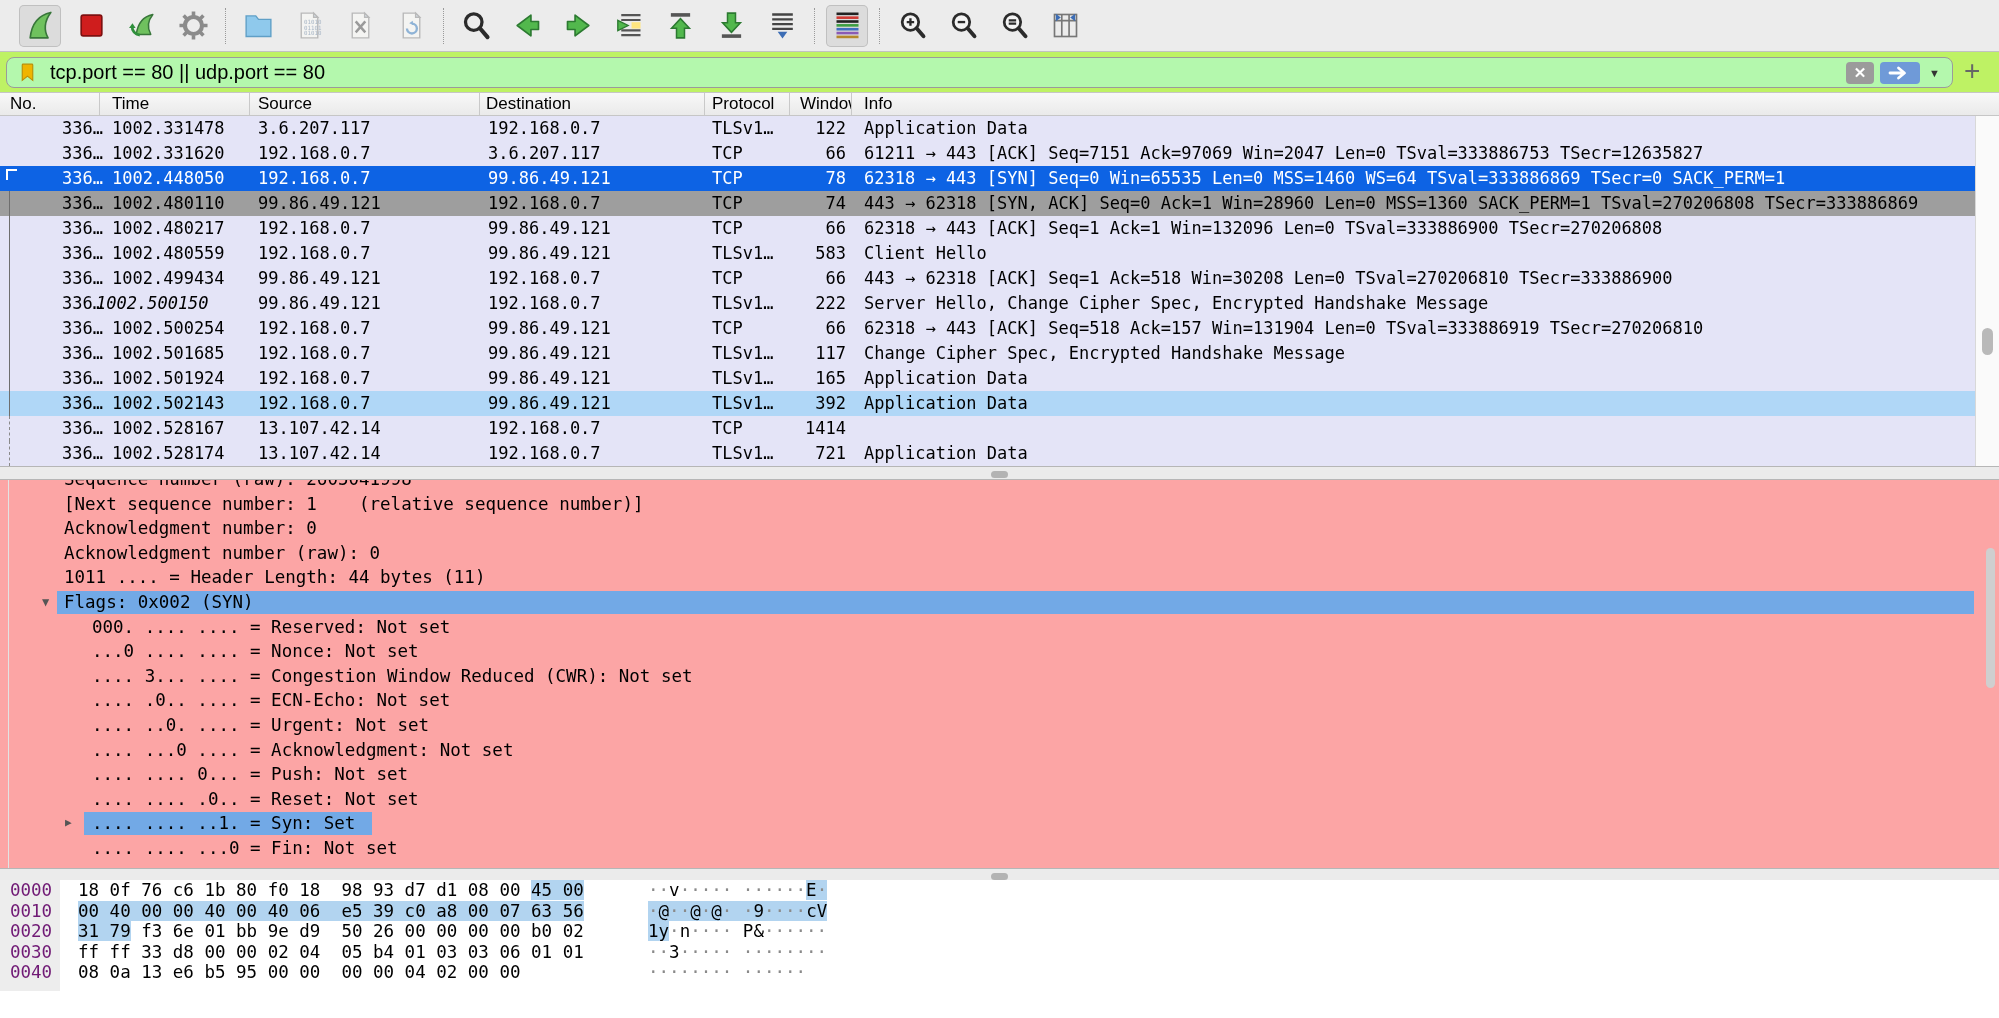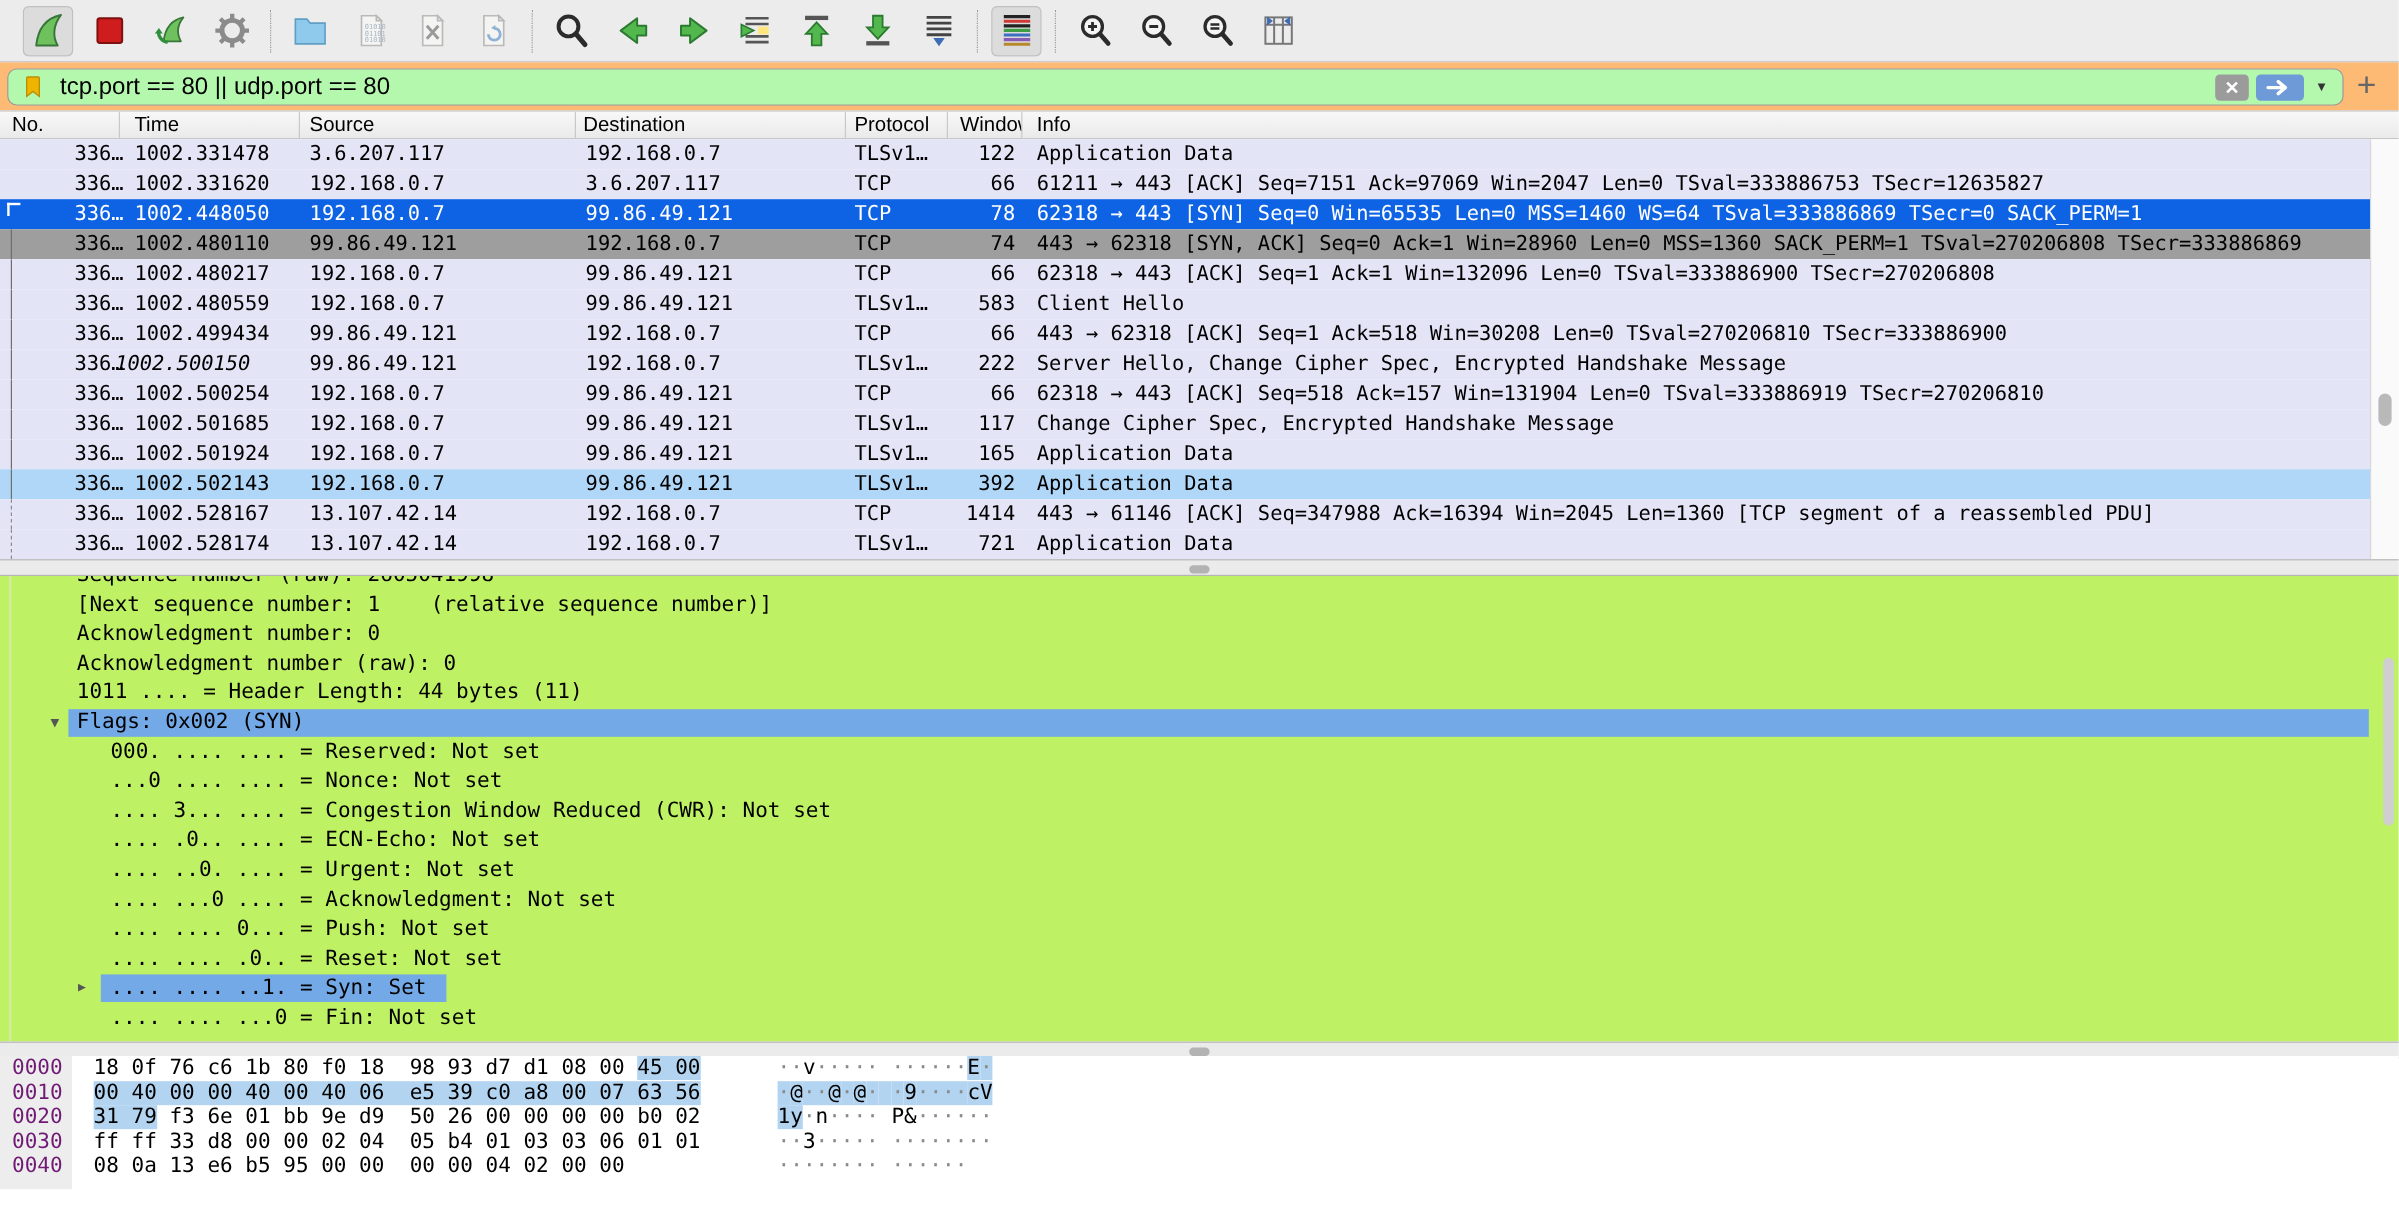--- a/index.html
+++ b/index.html
@@ -12,21 +12,21 @@
              background:#ececec; border-bottom:1px solid #c2c2c2;
              display:flex; align-items:center; padding-left:8px; }
   .tb-group { display:flex; align-items:center; gap:9px; padding:0 11px; }
   .tb-sep { width:0; height:36px; border-left:1px dotted #9a9a9a; }
   .tb-btn { width:42px; height:42px; display:flex; align-items:center;
             justify-content:center; border-radius:5px; }
   .tb-btn svg { width:33px; height:33px; }
   .tb-btn.pressed { background:#dcdcdc; box-shadow:inset 0 0 0 1px #c0c0c0; }
 
   
-  .filterbar { position:absolute; left:0; top:52px; right:0; height:40px; background:#fdba74; }
+  .filterbar { position:absolute; left:0; top:52px; right:0; height:40px; background:#bef264; }
   .filter-field { position:absolute; left:6px; top:5px; width:1947px; height:31px;
                   background:#b4f8ad; border:1px solid #9b9b9b; border-radius:8px;
                   display:flex; align-items:center; overflow:hidden; }
   .ff-bookmark { margin:0 12px 0 10px; display:flex; align-items:center; }
   .ff-text { flex:1; font-size:20px; color:#000; white-space:pre; }
   .ff-clear { width:28px; height:22px; background:#9b9b9b; border-radius:4px; color:#fff;
               display:flex; align-items:center; justify-content:center;
               font-size:15px; font-weight:bold; margin-right:6px; }
   .ff-apply { width:40px; height:22px; background:#6f9ad8; border-radius:4px;
               display:flex; align-items:center; justify-content:center; margin-right:9px; }
@@ -57,21 +57,21 @@
   .pl-thumb { position:absolute; left:6px; top:212px; width:11px; height:27px;
               background:#b9b9b9; border-radius:6px; }
 
   
   .splitter { position:absolute; left:0; right:0; height:14px; background:#ebebeb;
               border-top:1px solid #b6b6b6; border-bottom:1px solid #b6b6b6; }
   .split-dot { position:absolute; left:991px; top:4px; width:17px; height:7px;
                border-radius:4px; background:#b3b3b3; }
 
   
-  .detail-pane { position:absolute; left:0; top:480px; right:0; height:388px; background:#bef264;
+  .detail-pane { position:absolute; left:0; top:480px; right:0; height:388px; background:#fca5a5;
                  overflow:hidden; font-family:"DejaVu Sans Mono", monospace; font-size:17.5px; }
   .detail-pane::before { content:''; position:absolute; left:8px; top:0; bottom:0;
                          border-left:1px solid #e3e3e3; }
   .dlines { margin-top:-13px; position:relative; }
   .dline { position:relative; height:24.6px; line-height:24.6px; }
   .dtext { position:absolute; white-space:pre; z-index:2; }
   .darrow { position:absolute; z-index:2; color:#555; }
   .dbar { position:absolute; top:1px; bottom:1px; background:#72a9e6; z-index:1; }
   .dp-thumb { position:absolute; right:4px; top:68px; width:9px; height:140px;
               background:#cfcfcf; border-radius:5px; }
@@ -443,21 +443,20 @@
         <span class="pcell" style="left: 864px; width: 1111px;">Application Data</span>
       </div>
       <div class="prow">
         <span class="mark-dash"></span>
         <span class="pcell" style="left: 0px; width: 103px; text-align: right;">336…</span>
         <span class="pcell" style="left: 112px; width: 140px;">1002.528167</span>
         <span class="pcell" style="left: 258px; width: 220px;">13.107.42.14</span>
         <span class="pcell" style="left: 488px; width: 215px;">192.168.0.7</span>
         <span class="pcell" style="left: 712px; width: 74px;">TCP</span>
         <span class="pcell" style="left: 786px; width: 60px; text-align: right;">1414</span>
-        <span class="pcell" style="left: 864px; width: 1111px;">443 → 61146 [ACK] Seq=347988 Ack=16394 Win=2045 Len=1360 [TCP segment of a reassembled PDU]</span>
       </div>
       <div class="prow">
         <span class="mark-dash"></span>
         <span class="pcell" style="left: 0px; width: 103px; text-align: right;">336…</span>
         <span class="pcell" style="left: 112px; width: 140px;">1002.528174</span>
         <span class="pcell" style="left: 258px; width: 220px;">13.107.42.14</span>
         <span class="pcell" style="left: 488px; width: 215px;">192.168.0.7</span>
         <span class="pcell" style="left: 712px; width: 74px;">TLSv1…</span>
         <span class="pcell" style="left: 786px; width: 60px; text-align: right;">721</span>
         <span class="pcell" style="left: 864px; width: 1111px;">Application Data</span>

